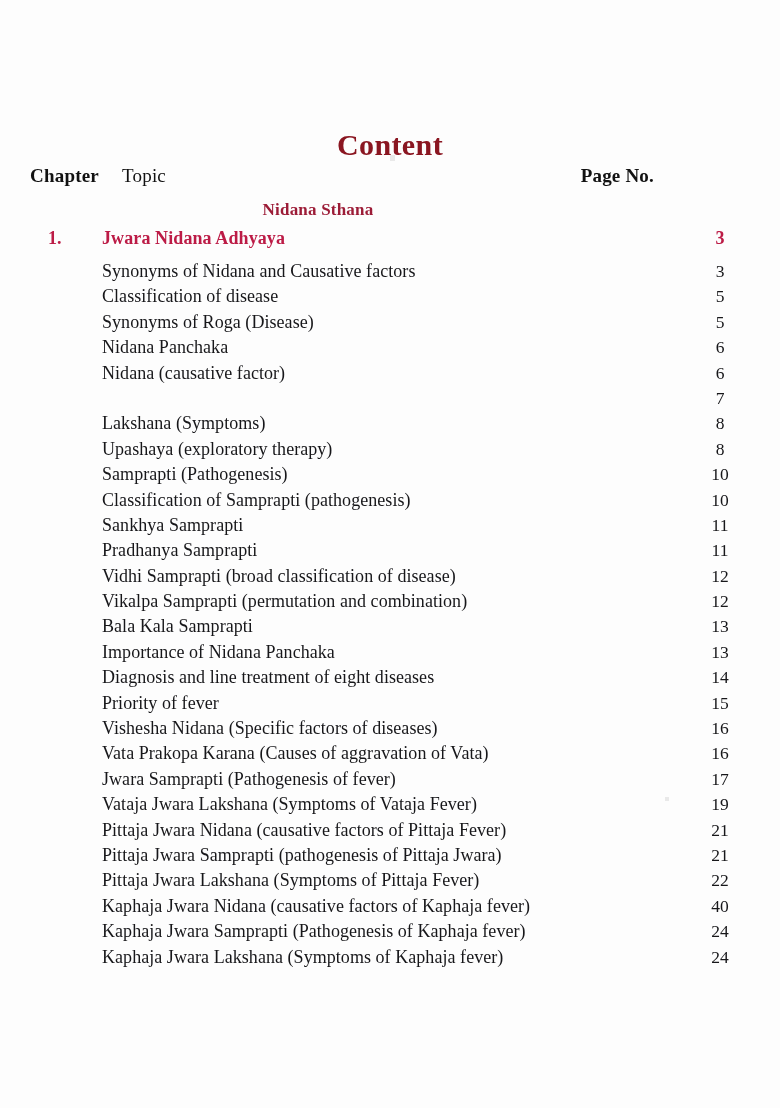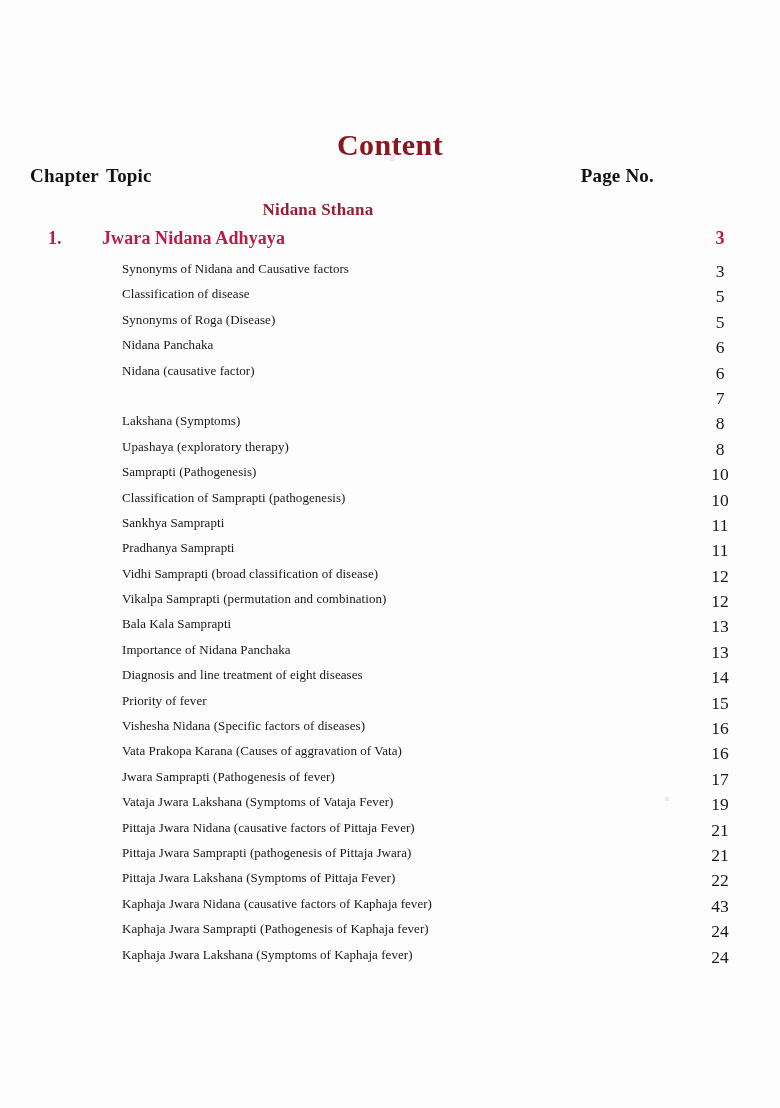--- a/index.html
+++ b/index.html
@@ -51,24 +51,24 @@
     position: absolute;
     left: 30px;
     top: 0;
     font-size: 19px;
     font-weight: bold;
     color: #121212;
     letter-spacing: 0.2px;
   }
   .col-header .topic-label {
     position: absolute;
-    left: 106px;
+    left: 122px;
     top: 0;
     font-size: 19px;
-    font-weight: bold;
+    font-weight: normal;
     color: #121212;
     letter-spacing: 0.2px;
   }
   .col-header .page-label {
     position: absolute;
     right: 44px;
     top: 0;
     font-size: 19px;
     font-weight: bold;
     color: #121212;
@@ -133,25 +133,24 @@
   }
   .entry {
     position: relative;
     height: 25.4px;
     width: 780px;
   }
   .entry-title {
     position: absolute;
     left: 102px;
     top: 0;
-    font-size: 13px;
+    font-size: 18px;
     color: #17171a;
     white-space: nowrap;
     letter-spacing: 0.05px;
-    margin-left: 20px;
   }
   .entry-page {
     position: absolute;
     left: 700px;
     width: 40px;
     top: 0;
     text-align: center;
     font-size: 17.5px;
     color: #17171a;
   }
@@ -280,21 +279,21 @@
       <div class="entry">
         <span class="entry-title">Pittaja Jwara Samprapti (pathogenesis of Pittaja Jwara)</span>
         <span class="entry-page">21</span>
       </div>
       <div class="entry">
         <span class="entry-title">Pittaja Jwara Lakshana (Symptoms of Pittaja Fever)</span>
         <span class="entry-page">22</span>
       </div>
       <div class="entry">
         <span class="entry-title">Kaphaja Jwara Nidana (causative factors of Kaphaja fever)</span>
-        <span class="entry-page">43</span>
+        <span class="entry-page">40</span>
       </div>
       <div class="entry">
         <span class="entry-title">Kaphaja Jwara Samprapti (Pathogenesis of Kaphaja fever)</span>
         <span class="entry-page">24</span>
       </div>
       <div class="entry">
         <span class="entry-title">Kaphaja Jwara Lakshana (Symptoms of Kaphaja fever)</span>
         <span class="entry-page">24</span>
       </div>
     </div>

